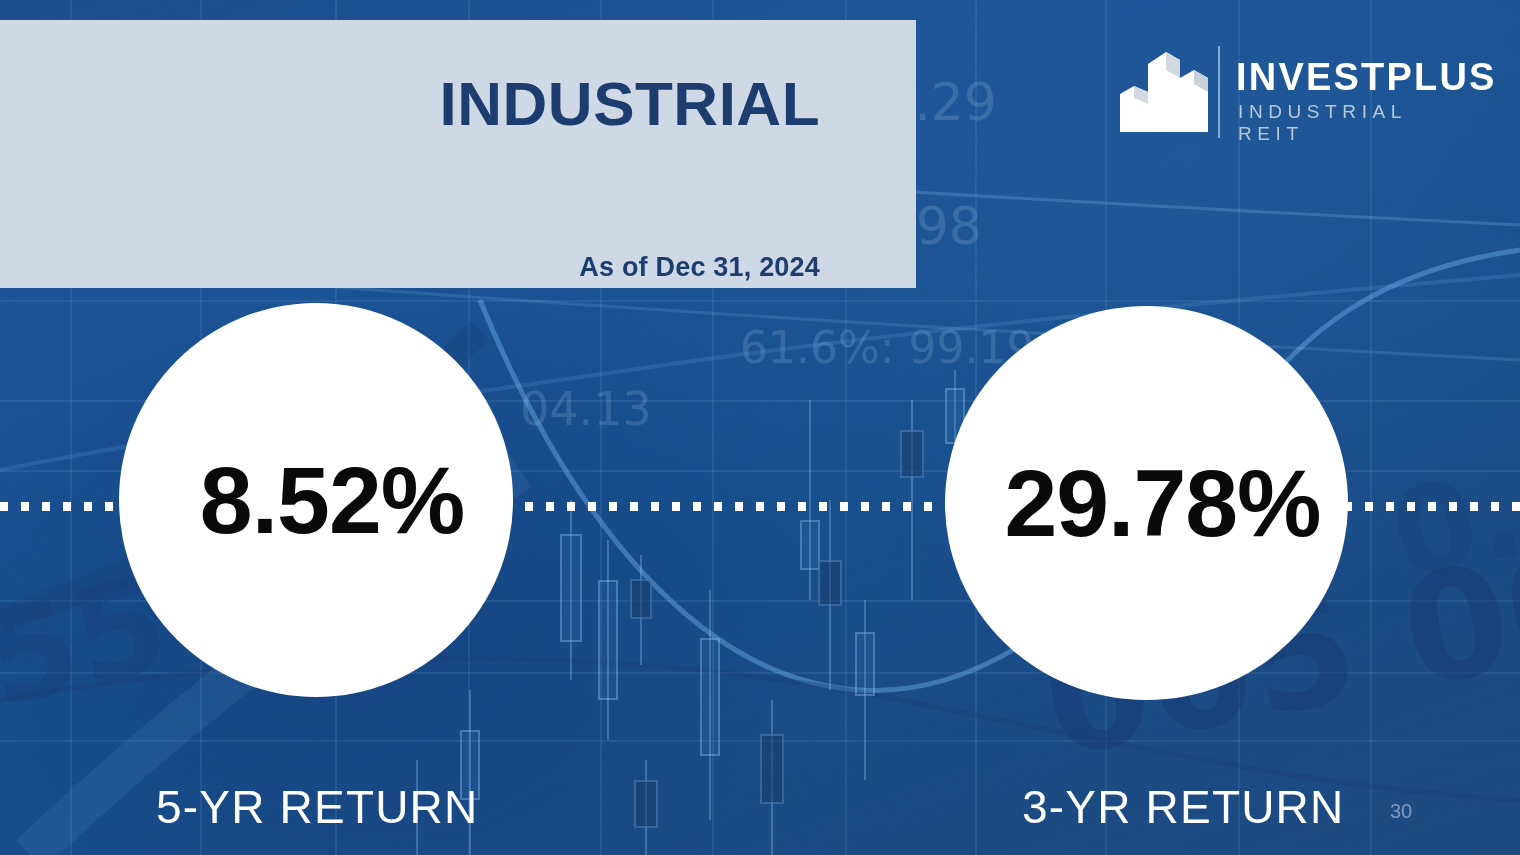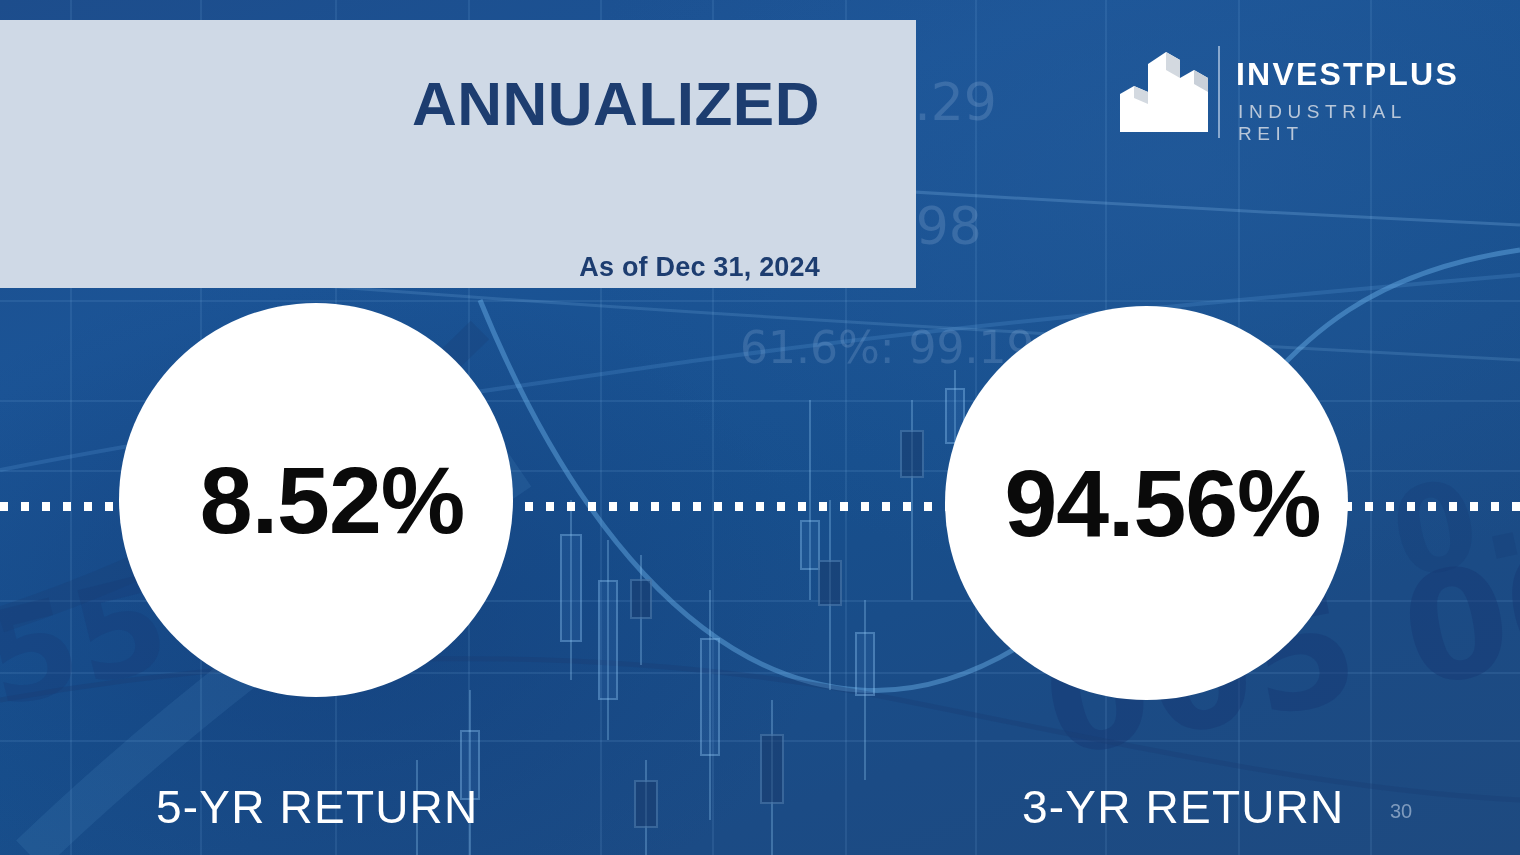--- a/index.html
+++ b/index.html
@@ -61,21 +61,21 @@
 
   
   #logo{ position:absolute; left:1118px; top:46px; width:360px; height:98px; }
   #logo-mark{ position:absolute; left:0; top:2px; width:92px; height:88px; }
   #logo-divider{
     position:absolute; left:100px; top:0px; width:2px; height:92px;
     background:rgba(208,224,243,.60);
   }
   #logo-name{
     position:absolute; left:118px; top:10px;
-    color:#ffffff; font-weight:700; font-size:32px; letter-spacing:2.2px;
+    color:#ffffff; font-weight:700; font-size:38px; letter-spacing:2.2px;
     font-family:"Liberation Sans", sans-serif;
   }
   #logo-tag{
     position:absolute; left:120px; top:55px;
     color:#b9c7d9; font-weight:400; font-size:19px; letter-spacing:5.6px;
   }
 
   
   #dotted-rule{
     position:absolute; left:0; top:502px; width:1520px; height:9px;
@@ -131,20 +131,21 @@
     <div class="grid-h" style="top:300px"></div>
     <div class="grid-h" style="top:400px"></div>
     <div class="grid-h" style="top:470px"></div>
     <div class="grid-h" style="top:600px"></div>
     <div class="grid-h" style="top:672px"></div>
     <div class="grid-h" style="top:740px"></div>
 
     <div class="bgnum" style="left:815px; top:72px; font-size:52px;">119.29</div>
     <div class="bgnum" style="left:800px; top:196px; font-size:52px;">103.98</div>
     <div class="bgnum" style="left:740px; top:322px; font-size:44px;">61.6%: 99.19</div>
+    <div class="bgnum" style="left:520px; top:382px; font-size:46px;">04.13</div>
 
     <div class="bgnum-dark" style="left:1030px; top:620px; font-size:150px; transform:rotate(-11deg); transform-origin:left top;">005 00</div>
     <div class="bgnum-dark" style="left:-30px; top:590px; font-size:130px; transform:rotate(-14deg); transform-origin:left top; color:rgba(22,56,116,.30);">55</div>
     <div class="bgnum-dark" style="left:1380px; top:470px; font-size:120px; transform:rotate(-12deg); transform-origin:left top; color:rgba(22,56,116,.28);">0.0</div>
 
     <svg class="swoosh" style="left:0;top:0;width:1520px;height:855px" viewBox="0 0 1520 855">
       <path d="M480,300 C570,520 700,680 860,690 C1010,700 1140,560 1230,430 C1300,330 1380,270 1520,250" fill="none" stroke="rgba(120,195,250,.38)" stroke-width="5"></path>
       <path d="M0,470 C200,430 420,400 700,360 C960,325 1230,300 1520,275" fill="none" stroke="rgba(110,180,240,.18)" stroke-width="4"></path>
       <path d="M0,120 C300,150 700,185 1520,225" fill="none" stroke="rgba(150,205,250,.22)" stroke-width="3"></path>
       <path d="M0,260 C350,290 760,320 1520,360" fill="none" stroke="rgba(150,205,250,.16)" stroke-width="3"></path>
@@ -201,21 +202,21 @@
       <div class="wick"></div>
       </div>
     <div class="candle filled" style="left:630px; top:555px; width:22px; height:110px;">
       <div class="wick"></div>
         <div class="body" style="top:24px; height:40px;"></div>
       </div>
   </div>
 
   <div id="title-panel">
     <div id="title-text">
-      <div class="l1">ANNUALIZED</div>
+      <div class="l1">INDUSTRIAL</div>
     </div>
     <div id="subtitle">As of Dec 31, 2024</div>
   </div>
 
   <div id="logo">
     <svg id="logo-mark" viewBox="0 0 92 88">
 
       <polygon points="2,46 16,38 30,44 30,84 2,84" fill="#ffffff"></polygon>
       <polygon points="16,38 30,44 30,56 16,50" fill="#d3d9e0"></polygon>
 
@@ -229,20 +230,20 @@
     <div id="logo-name">INVESTPLUS</div>
     <div id="logo-tag">INDUSTRIAL REIT</div>
   </div>
 
   <div id="dotted-rule"></div>
 
   <div id="circle-left" class="stat-circle">
     <span class="stat-value">8.52%</span>
   </div>
   <div id="circle-right" class="stat-circle">
-    <span class="stat-value">94.56%</span>
+    <span class="stat-value">29.78%</span>
   </div>
 
   <div id="label-left" class="stat-label">5-YR RETURN</div>
   <div id="label-right" class="stat-label">3-YR RETURN</div>
 
   <div id="page-number">30</div>
 </div>
 
 </body></html>

